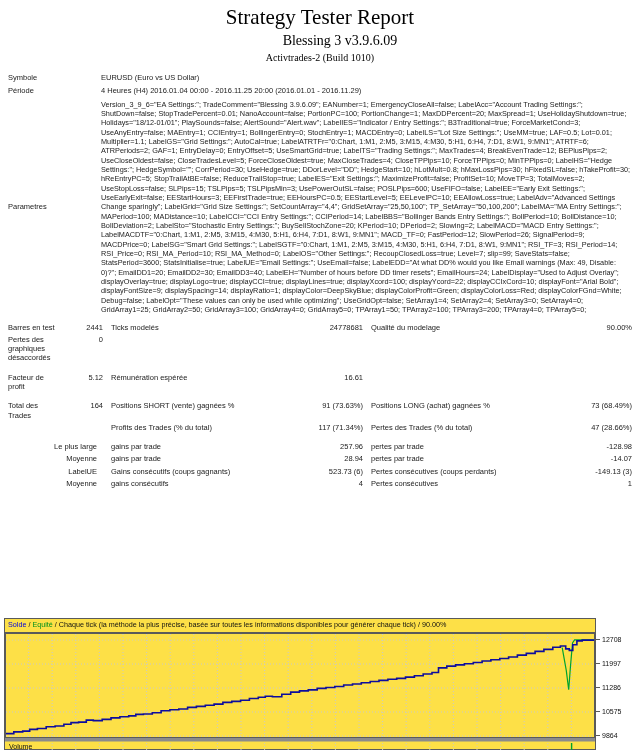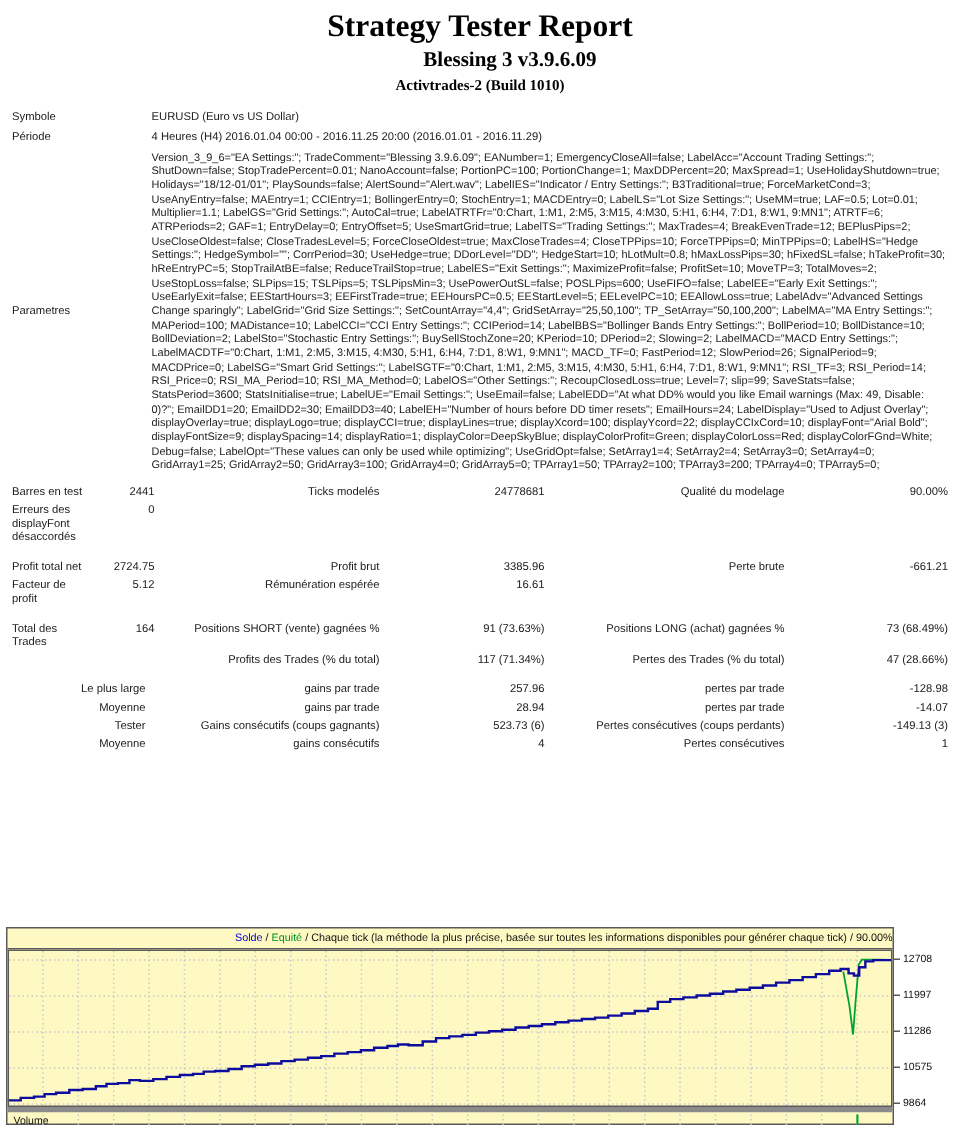--- a/index.html
+++ b/index.html
@@ -1,37 +1,37 @@
 <!DOCTYPE html>
 <html><head>
 <meta charset="utf-8">
 <style>
   html,body{margin:0;padding:0;}
   body{width:640px;height:750px;background:#fff;color:#000;overflow:hidden;position:relative;
        font-family:"Liberation Sans",sans-serif;}
-  .titleblock{text-align:center;font-family:"Liberation Serif",serif;font-weight:bold;}
+  .titleblock{text-align:center;font-family:"Liberation Serif",serif;font-weight:normal;}
   .t1{font-size:21px;margin:5px 0 0 0;}
   .t2{font-size:14px;margin:3px 0 0 0;padding-left:40px;}
   .t3{font-size:10px;margin:3px 0 2px 0;}
   table.info{border-collapse:collapse;table-layout:fixed;width:624px;margin:8px 8px 0 8px;
              font-size:7.5px;color:#1b1b1b;}
   table.info td{vertical-align:top;padding:2px 0 2px 0;line-height:9.3px;}
   table.info td.ilab{width:93px;}
   table.info tr.paramrow td.ilab{vertical-align:middle;}
   table.info td.param{font-size:7.3px;line-height:9.35px;color:#222;}
   table.stats{border-collapse:collapse;table-layout:fixed;width:624px;margin:4px 8px 0 8px;
               font-size:7.5px;color:#1b1b1b;}
   table.stats td{vertical-align:top;padding:2px 0 1px 0;line-height:9.3px;}
   table.stats td.v{text-align:right;}
-  table.stats td.l2,table.stats td.l3{padding-left:8px;text-align:right;}
+  table.stats td.l2,table.stats td.l3{padding-left:8px;}
   table.stats tr.spacer td{height:7px;padding:0;}
   table.stats td.ra{text-align:right;padding-right:6px;margin-top:14px;}
   .chart-area{position:absolute;top:618px;left:0;width:640px;height:132px;}
   .chart-box{position:absolute;left:4px;top:0;width:592px;height:132px;border:1px solid #5a5a5a;
-             box-sizing:border-box;background:#fef9c3;text-align:right;}
+             box-sizing:border-box;background:#fde047;}
   .chart-header{height:13px;border-bottom:1px solid #5a5a5a;font-size:7.2px;line-height:12px;
                 padding-left:3px;white-space:nowrap;overflow:hidden;color:#111;}
   .lg-b{color:#0000e0;}
   .lg-e{color:#00901d;}
   .y-labels span{position:absolute;font-size:7px;color:#111;line-height:7px;}
   .y-tick{position:absolute;width:4px;height:1px;background:#5a5a5a;left:596px;}
   svg text{font-family:"Liberation Sans",sans-serif;}
 </style>
 </head>
 <body>
@@ -71,37 +71,29 @@
   <tbody id="stats-body">
       <tr>
         <td class="l1">Barres en test</td>
         <td class="v">2441</td>
         <td class="l2">Ticks modelés</td>
         <td class="v">24778681</td>
         <td class="l3">Qualité du modelage</td>
         <td class="v">90.00%</td>
       </tr>
       <tr>
-        <td class="l1">Erreurs des displayFont désaccordés</td>
+        <td class="l1">Pertes des graphiques désaccordés</td>
         <td class="v">0</td>
         <td class="l2"></td>
         <td class="v"></td>
         <td class="l3"></td>
         <td class="v"></td>
       </tr>
       <tr class="spacer">
         <td colspan="6"></td>
-      </tr>
-      <tr>
-        <td class="l1">Profit total net</td>
-        <td class="v">2724.75</td>
-        <td class="l2">Profit brut</td>
-        <td class="v">3385.96</td>
-        <td class="l3">Perte brute</td>
-        <td class="v">-661.21</td>
       </tr>
       <tr>
         <td class="l1">Facteur de profit</td>
         <td class="v">5.12</td>
         <td class="l2">Rémunération espérée</td>
         <td class="v">16.61</td>
         <td class="l3"></td>
         <td class="v"></td>
       </tr>
       <tr class="spacer">
@@ -134,21 +126,21 @@
         <td class="v">-128.98</td>
       </tr>
       <tr>
         <td class="ra" colspan="2">Moyenne</td>
         <td class="l2">gains par trade</td>
         <td class="v">28.94</td>
         <td class="l3">pertes par trade</td>
         <td class="v">-14.07</td>
       </tr>
       <tr>
-        <td class="ra" colspan="2">Tester</td>
+        <td class="ra" colspan="2">LabelUE</td>
         <td class="l2">Gains consécutifs (coups gagnants)</td>
         <td class="v">523.73 (6)</td>
         <td class="l3">Pertes consécutives (coups perdants)</td>
         <td class="v">-149.13 (3)</td>
       </tr>
       <tr>
         <td class="ra" colspan="2">Moyenne</td>
         <td class="l2">gains consécutifs</td>
         <td class="v">4</td>
         <td class="l3">Pertes consécutives</td>

